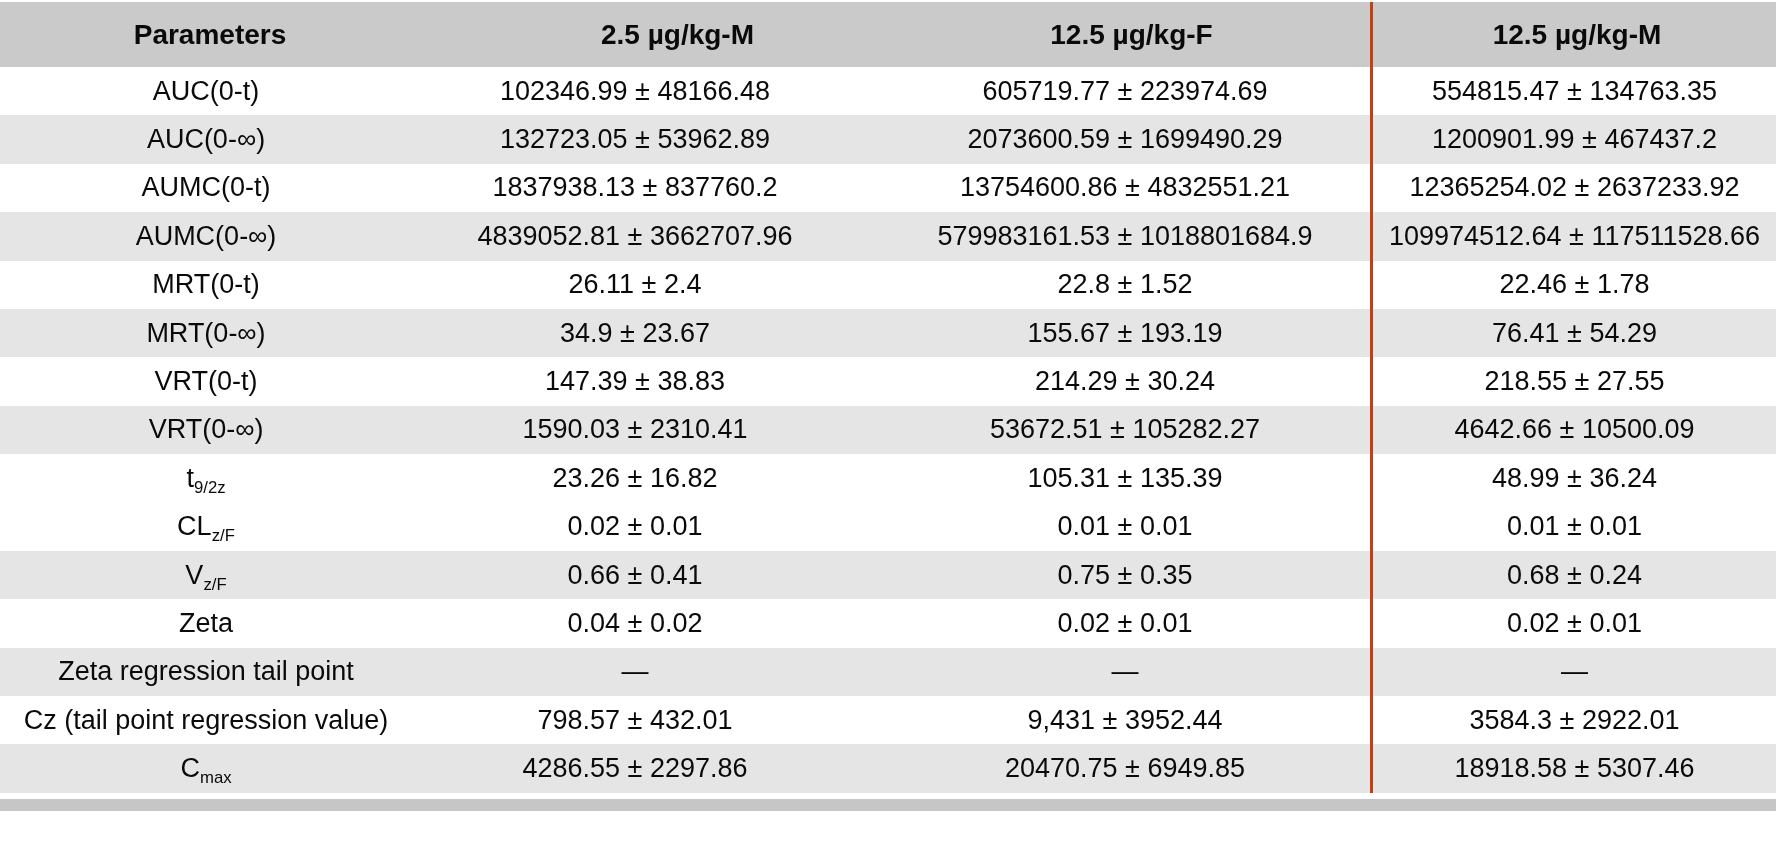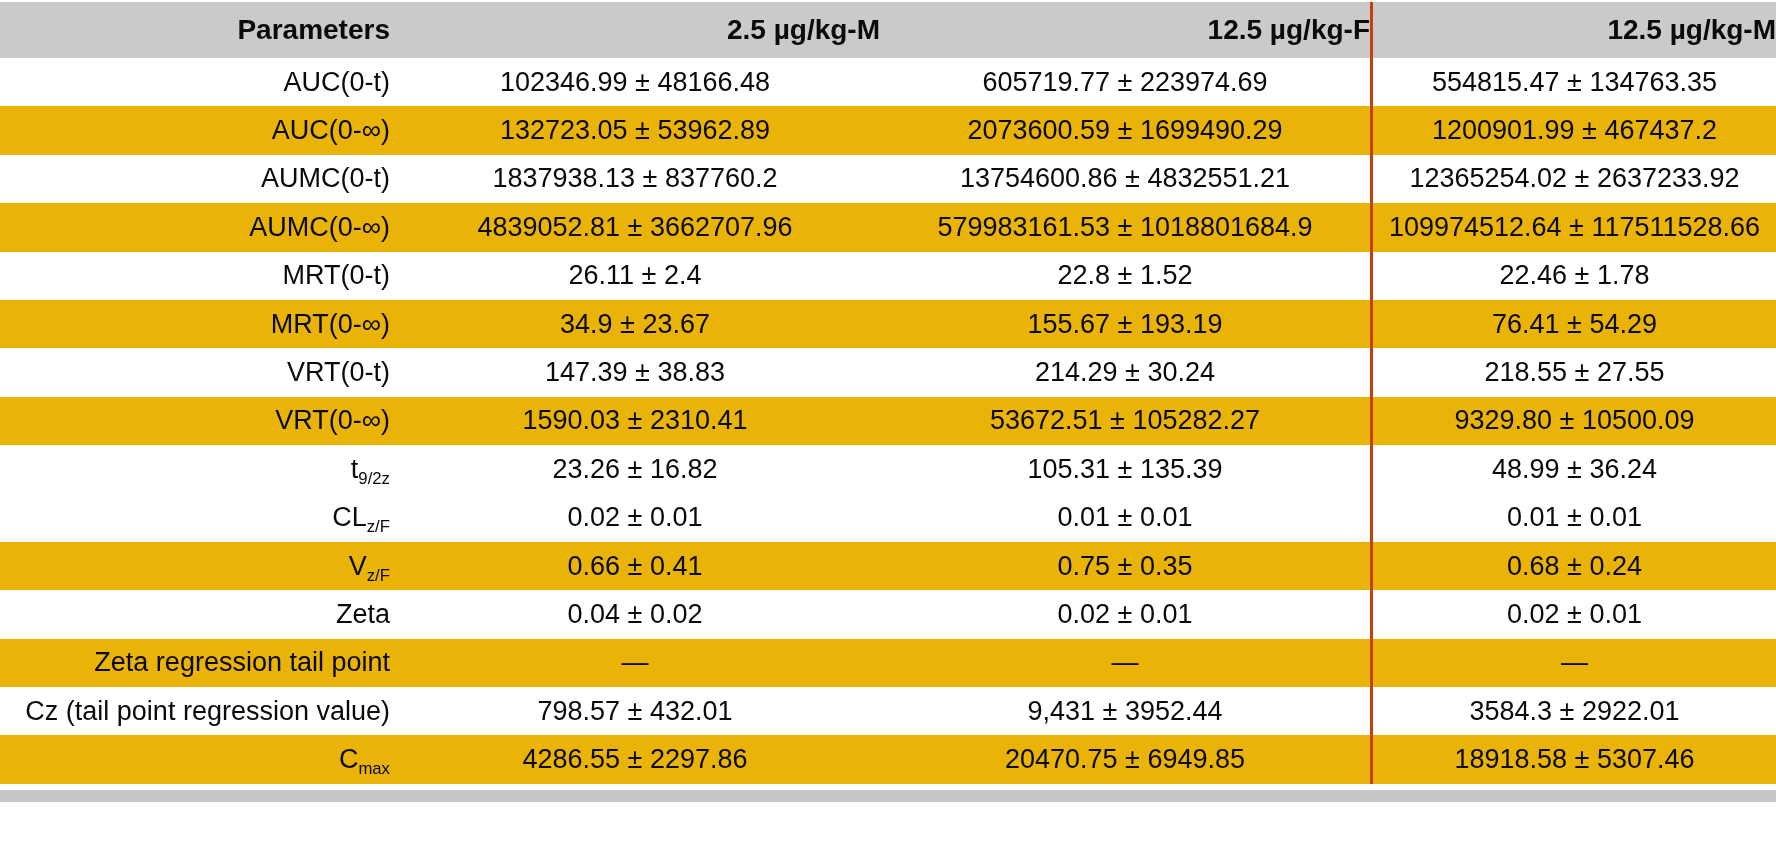--- a/index.html
+++ b/index.html
@@ -22,49 +22,49 @@
     border-collapse: separate;
     border-spacing: 0;
     table-layout: fixed;
   }
   col.c-param { width: 390px; }
   col.c-dose1 { width: 490px; }
   col.c-dose2 { width: 490px; }
   col.c-dose3 { width: 406px; }
 
   thead th {
-    height: 56px;
+    height: 65px;
     background: #cacaca;
     font-size: 28px;
     font-weight: bold;
-    text-align: right;
+    text-align: center;
     vertical-align: middle;
     padding: 0;
     white-space: nowrap;
   }
   thead th.h-param { padding-left: 30px; }
   thead th.h-dose1 { padding-left: 85px; }
   thead th.h-dose2 { padding-left: 13px; }
   thead th.h-dose3 { padding-left: 5px; }
 
   tbody td {
     height: 48.4px;
     font-size: 27px;
     text-align: center;
     vertical-align: middle;
     padding: 0;
     white-space: nowrap;
     background: #ffffff;
   }
   tbody td.param {
-    text-align: right;
+    text-align: center;
     padding-left: 22px;
   }
   tbody tr.striped td {
-    background: #eab308;
+    background: #e5e5e5;
   }
   
   thead th:last-child,
   tbody td:last-child {
     border-left: 3px solid #c2410c;
   }
 
   sub.p-sub {
     font-size: 0.62em;
     line-height: 0;
@@ -135,21 +135,21 @@
       <tr>
         <td class="param">VRT(0-t)</td>
         <td>147.39 ± 38.83</td>
         <td>214.29 ± 30.24</td>
         <td>218.55 ± 27.55</td>
       </tr>
       <tr class="striped">
         <td class="param">VRT(0-∞)</td>
         <td>1590.03 ± 2310.41</td>
         <td>53672.51 ± 105282.27</td>
-        <td>9329.80 ± 10500.09</td>
+        <td>4642.66 ± 10500.09</td>
       </tr>
       <tr>
         <td class="param">t<sub class="p-sub">9/2z</sub></td>
         <td>23.26 ± 16.82</td>
         <td>105.31 ± 135.39</td>
         <td>48.99 ± 36.24</td>
       </tr>
       <tr>
         <td class="param">CL<sub class="p-sub">z/F</sub></td>
         <td>0.02 ± 0.01</td>

